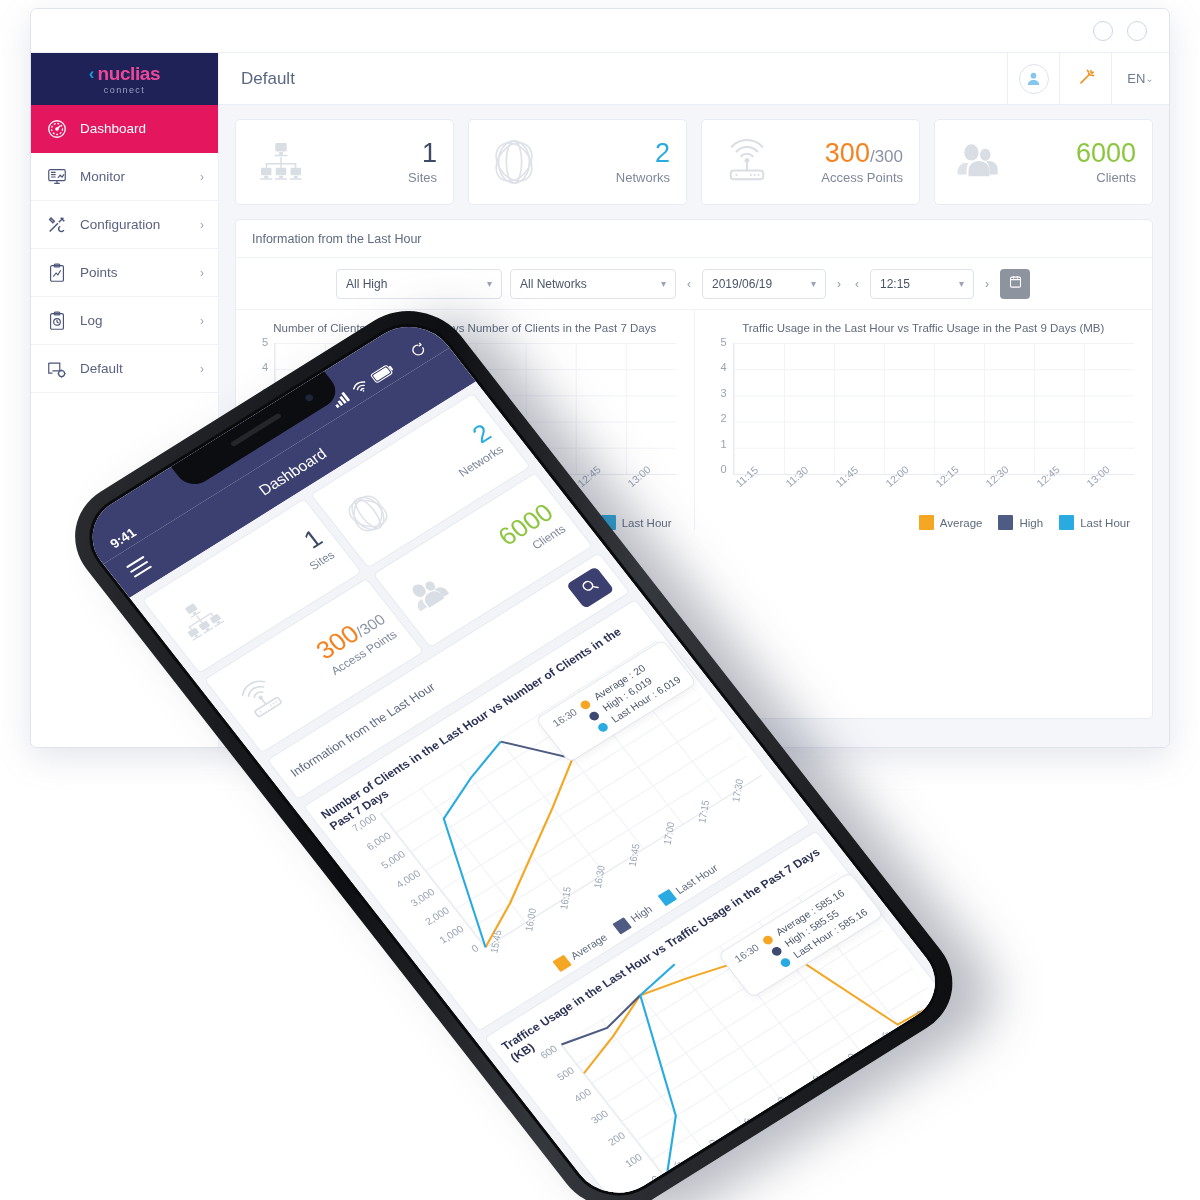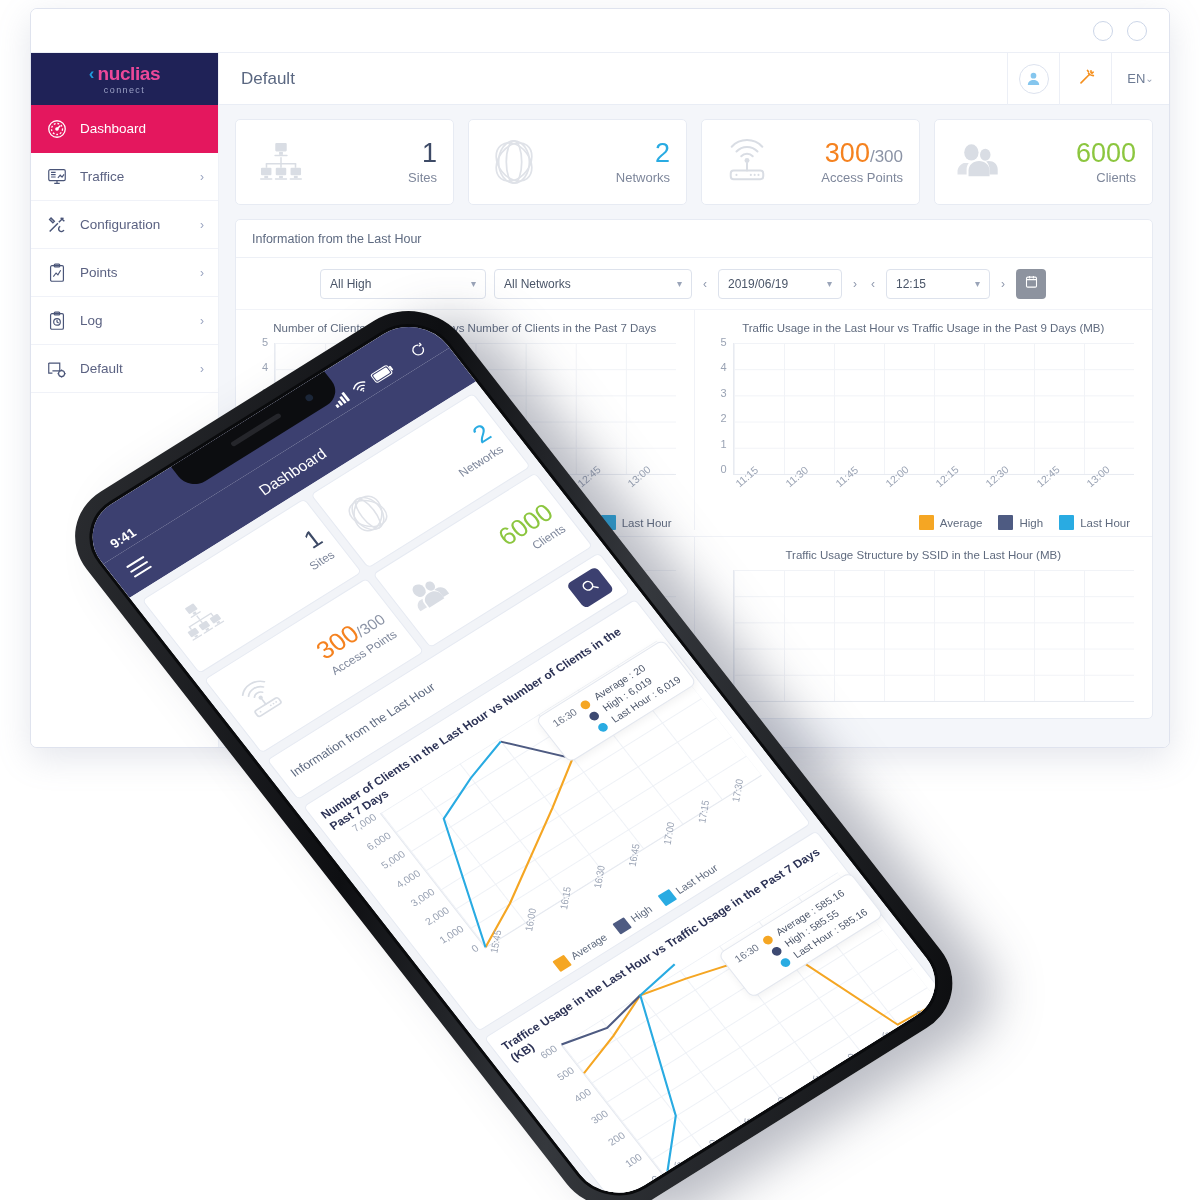--- a/index.html
+++ b/index.html
@@ -106,21 +106,21 @@
     height: 52px; display:flex; align-items:center; justify-content:center; gap:8px;
     border-bottom:1px solid #f1f3f8; padding-right: 22px;
   }
   .sel {
     height: 30px; border:1px solid #dde2ec; border-radius:4px; background:#fff;
     display:flex; align-items:center; padding: 0 9px; font-size:12px; color:#4a5568;
     justify-content:space-between; gap:8px;
   }
   .sel .cv { color:#9aa4b8; font-size:10px; }
   .sel-sites { width: 166px; }
-  .sel-nets  { width: 198px; }
+  .sel-nets  { width: 166px; }
   .sel-date  { width: 124px; }
   .sel-time  { width: 104px; }
   .stepper { color:#8e98ad; font-size:12px; padding: 0 3px; cursor:pointer; }
   .gobtn {
     width: 30px; height:30px; border-radius:4px; background:#8d939f;
     display:flex; align-items:center; justify-content:center; color:#fff;
   }
 
   
   .charts { display:flex; }
@@ -282,21 +282,21 @@
         </div>
 
         <div class="nav-item">
           <span class="nav-ico">
             <svg width="22" height="22" viewBox="0 0 24 24" fill="none" stroke="#4a5578" stroke-width="1.3">
               <rect x="3" y="4" width="18" height="12" rx="1.5"></rect>
               <path d="M5.5 7h5M5.5 9.5h5M5.5 12h5M13 13l2.5-3 2 2.2 2.2-3"></path>
               <path d="M9 19h6M12 16v3"></path>
             </svg>
           </span>
-          <span class="nav-label">Traffice</span>
+          <span class="nav-label">Monitor</span>
           <span class="nav-arrow">›</span>
         </div>
 
         <div class="nav-item">
           <span class="nav-ico">
             <svg width="22" height="22" viewBox="0 0 24 24" fill="none" stroke="#4a5578" stroke-width="1.6">
               <path d="M4 19l9-9M14 9l5-5M16 4l4 4"></path>
               <path d="M19.5 17.5a3 3 0 1 1-4-4"></path>
               <path d="M5.5 4.5l3.5 3.5-1.5 1.5L4 6z"></path>
             </svg>
@@ -562,36 +562,20 @@
                       <span>High</span>
                     </span>
                   <span class="lg">
                       <span class="sw" style="background:#29abe2"></span>
                       <span>Last Hour</span>
                     </span>
                 </div>
               </div>
             </div>
 
-            <div class="charts chart-row2">
-              <div class="chart-col">
-                <div class="chart-title" style="visibility:hidden">&nbsp;</div>
-                <div class="plot">
-                  <div class="yaxis"></div>
-                  <div class="grid"></div>
-                </div>
-              </div>
-              <div class="chart-col divider">
-                <div class="chart-title">Traffic Usage Structure by SSID in the Last Hour (MB)</div>
-                <div class="plot">
-                  <div class="yaxis"></div>
-                  <div class="grid"></div>
-                </div>
-              </div>
-            </div>
 
           </div>
         </div>
       </div>
     </div>
   </div>
 
   <div id="phone-wrap">
     <div class="phone">
       <div class="phone-inner">

